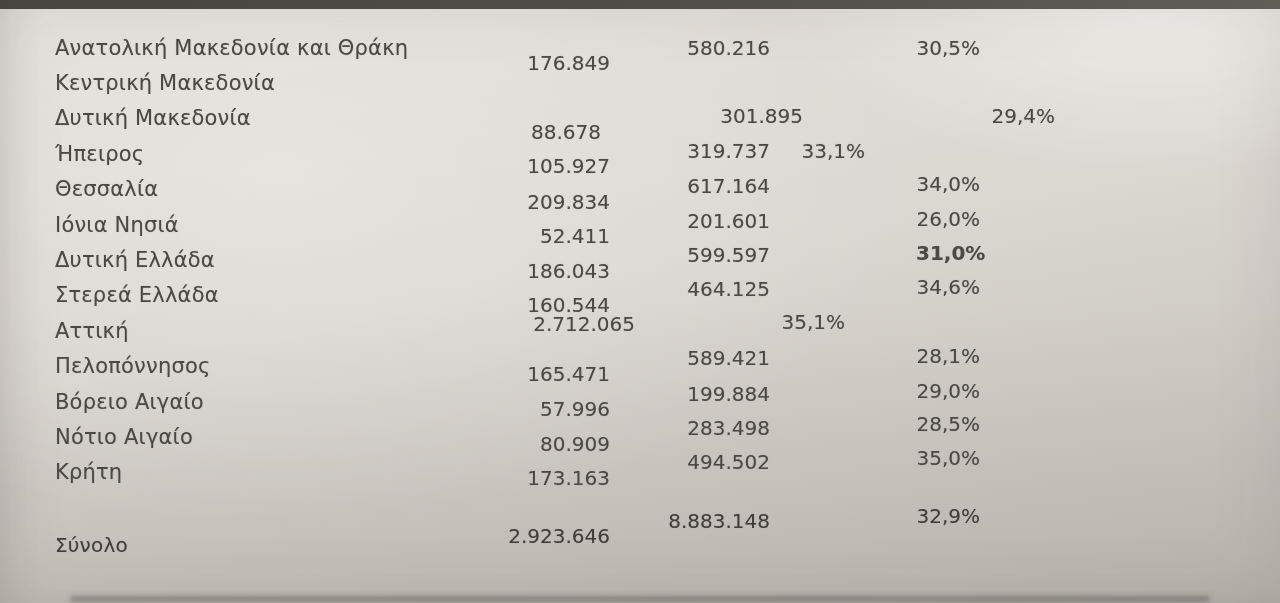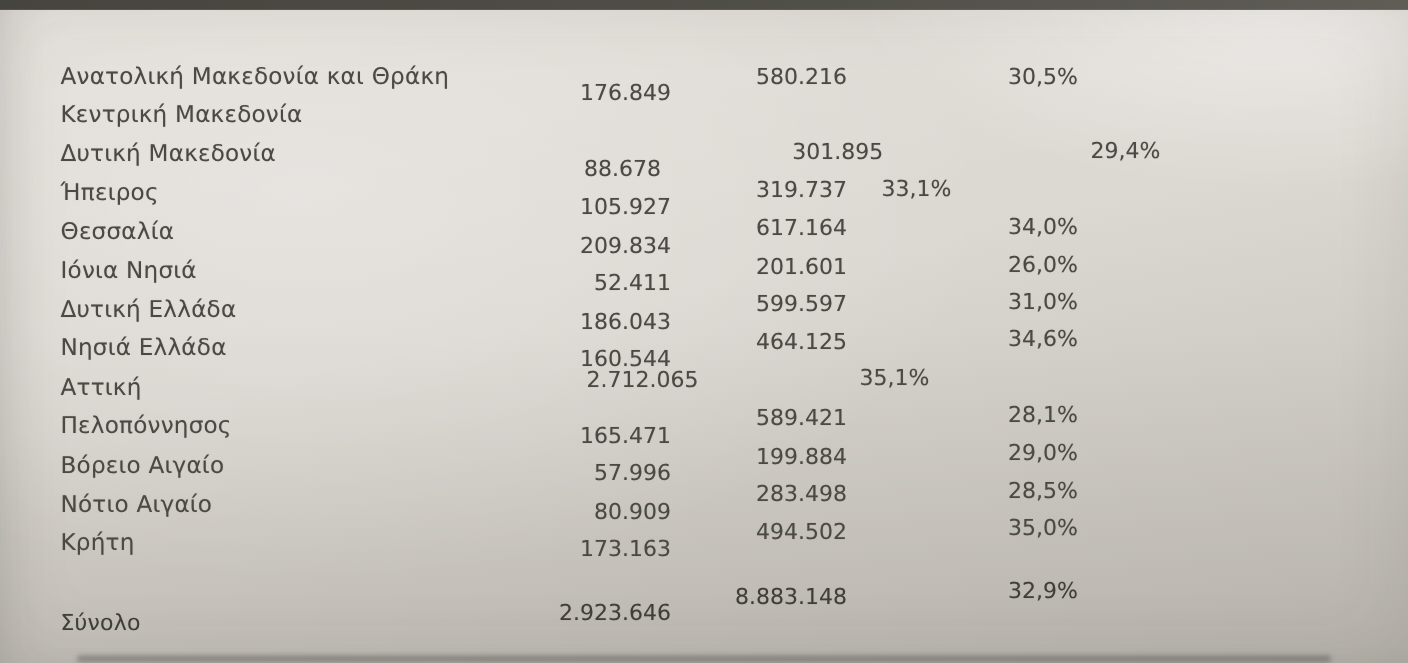--- a/index.html
+++ b/index.html
@@ -42,21 +42,21 @@
     left: 70px;
     width: 1140px;
     height: 6px;
     background: rgba(70, 67, 61, 0.42);
     border-radius: 3px;
     filter: blur(2.4px);
   }
 
   .table {
     position: absolute;
-    top: 51px;
+    top: 30px;
     left: 55px;
     width: 1000px;
     color: #4b4944;
     text-shadow: 0 0 1px rgba(75,73,68,0.30);
   }
 
   .row {
     display: flex;
     align-items: center;
     height: 35.4px;
@@ -143,26 +143,26 @@
       <span class="num c3">201.601</span>
       <span class="num pct" style="transform: translateY(-1.5px);">26,0%</span>
     </span>
   </div>
 
   <div class="row">
     <span class="label">Δυτική Ελλάδα</span>
     <span class="vals" style="transform: translateY(-5.1px);">
       <span class="num c2">186.043</span>
       <span class="num c3">599.597</span>
-      <span class="num pct" style="transform: translateY(-1.8px);">31,0%</span>
-    </span>
-  </div>
-
-  <div class="row">
-    <span class="label">Νησιά Ελλάδα</span>
+      <span class="num pct" style="transform: translateY(-1.8px); font-weight: bold;">31,0%</span>
+    </span>
+  </div>
+
+  <div class="row">
+    <span class="label">Στερεά Ελλάδα</span>
     <span class="vals" style="transform: translateY(-5.95px);">
       <span class="num c2">160.544</span>
       <span class="num c3">464.125</span>
       <span class="num pct" style="transform: translateY(-2.1px);">34,6%</span>
     </span>
   </div>
 
   <div class="row">
     <span class="label">Αττική</span>
     <span class="vals" style="transform: translateY(-6.8px);">

